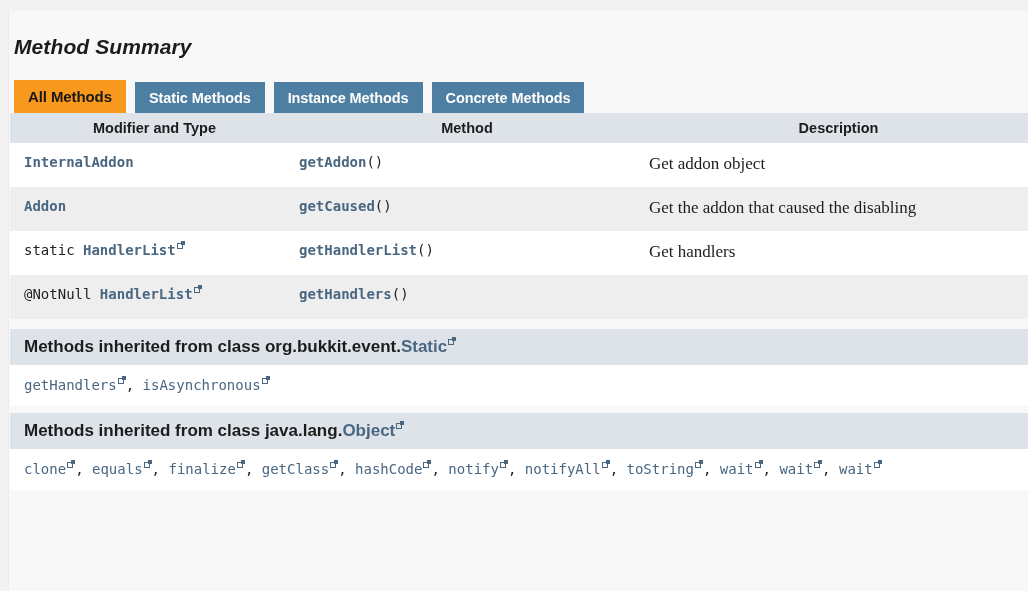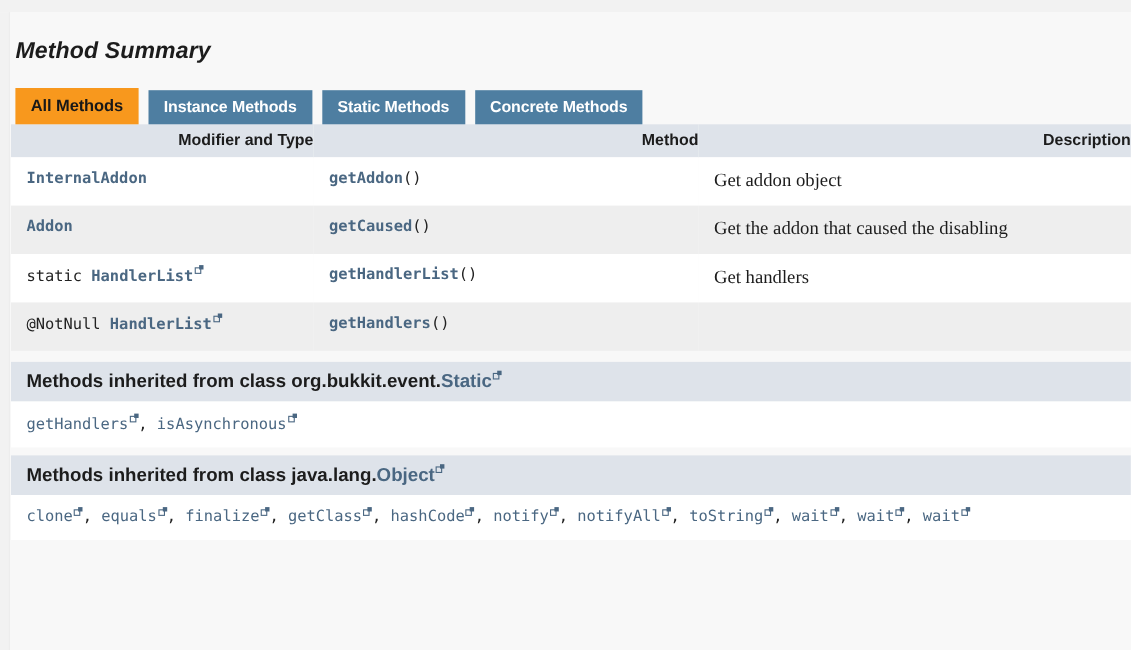--- a/index.html
+++ b/index.html
@@ -89,21 +89,21 @@
     border-collapse: collapse;
     table-layout: fixed;
     font-size: 15px;
   }
   .summary-table col.c-mod { width: 275px; }
   .summary-table col.c-meth { width: 350px; }
   .summary-table col.c-desc { width: 393px; }
 
   .summary-table th {
     background: #dee3ea;
-    text-align: right;
+    text-align: center;
     font-size: 14.5px;
     font-weight: bold;
     color: #1c1c1c;
     padding: 7px 0 7px 14px;
     height: 24px;
     box-sizing: border-box;
   }
   .summary-table td {
     padding: 10px 0 10px 14px;
     vertical-align: top;
@@ -184,22 +184,22 @@
 
 <div class="page">
   <div class="gutter-left"></div>
 
   <div class="content">
 
     <div class="section-title">Method Summary</div>
 
     <div class="tabs" id="tabs-host">
         <div class="tab active">All Methods</div>
+        <div class="tab">Static Methods</div>
         <div class="tab">Instance Methods</div>
-        <div class="tab">Static Methods</div>
         <div class="tab">Concrete Methods</div>
       </div>
 
     <table class="summary-table">
       <colgroup>
         <col class="c-mod">
           <col class="c-meth">
           <col class="c-desc">
       </colgroup>
       <thead>

